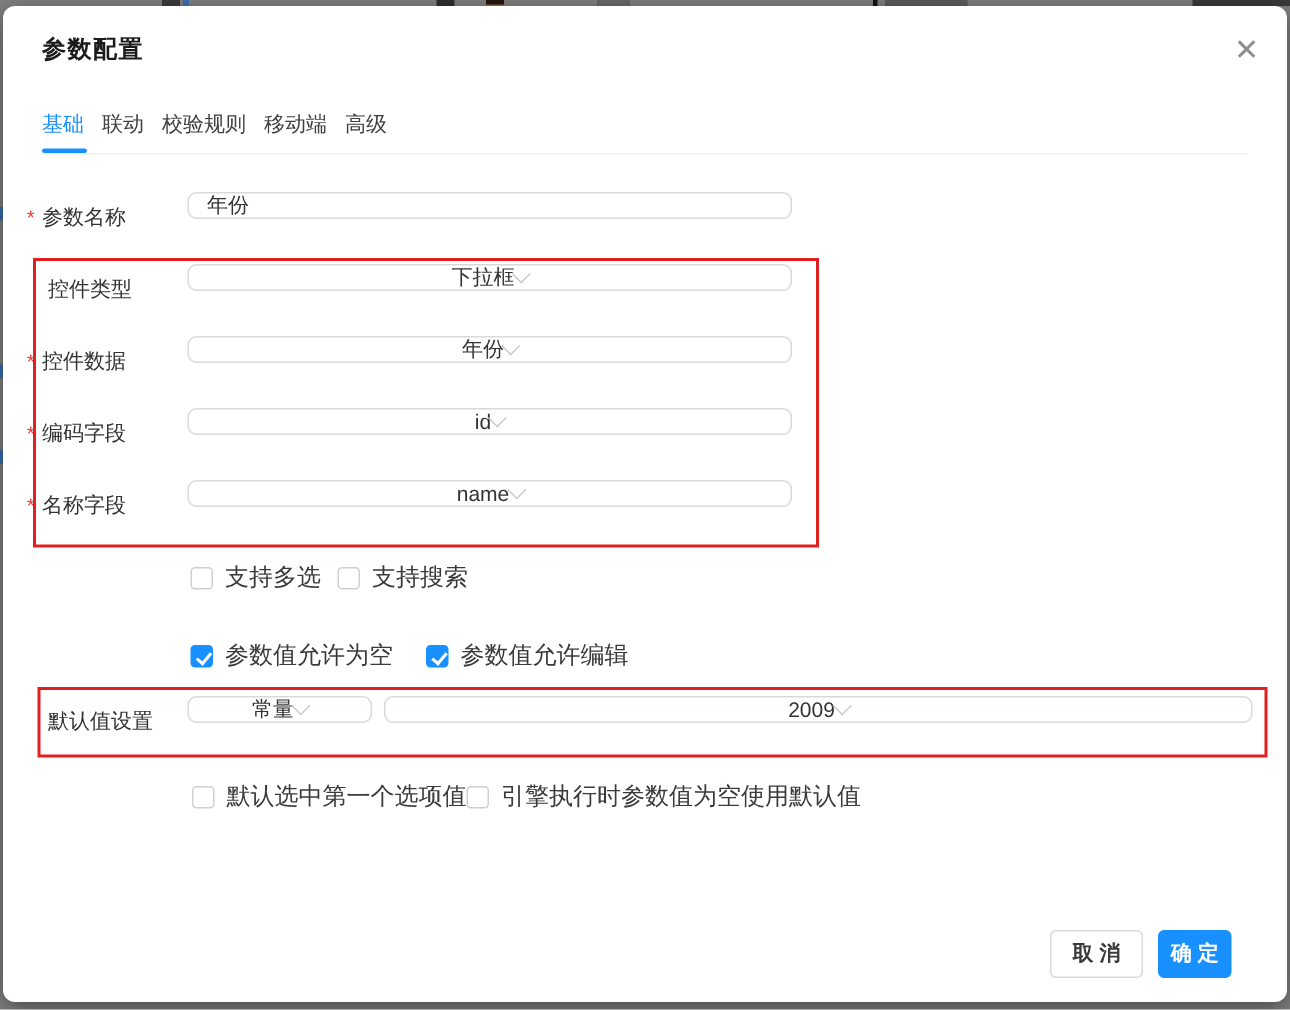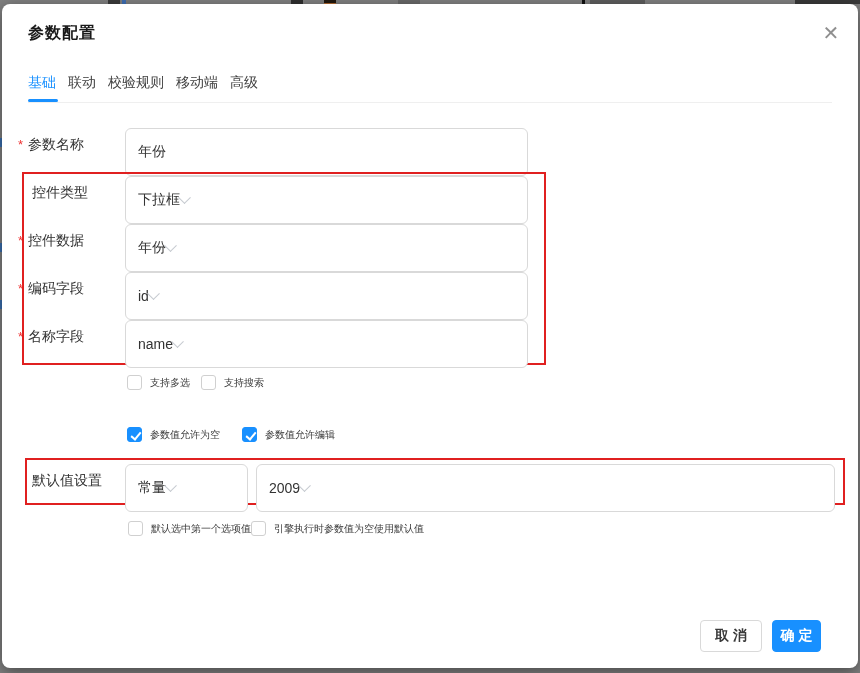--- a/index.html
+++ b/index.html
@@ -41,37 +41,37 @@
   .tab.active{color:var(--accent)}
   .tab-underline{position:absolute;left:26px;top:95px;width:30px;height:3px;border-radius:2px;background:var(--accent)}
   .tabs-divider{position:absolute;left:26px;top:98px;width:804px;height:1px;background:#efefef}
 
   
   .form-row{position:absolute;left:0;height:32px;width:856px}
   .row-label{position:absolute;left:26px;top:0;height:32px;line-height:32px;font-size:14px;color:var(--text);white-space:nowrap}
   .row-label.underlined{text-underline-offset:4px}
   .req{position:absolute;left:16px;top:1px;height:32px;line-height:32px;font-size:13px;color:#e33}
   .control{
-    position:absolute;top:0;height:48px;background:#fff;
+    position:absolute;top:0;height:18px;background:#fff;
     border:1px solid var(--border);border-radius:6px;
-    display:flex;align-items:center;justify-content:flex-start;
+    display:flex;align-items:center;justify-content:center;
     padding:0 12px;font-size:14px;color:var(--text);cursor:pointer;
   }
   .control.text-input{cursor:text}
   input.native{
     border:none;outline:none;width:100%;height:100%;font-size:14px;color:var(--text);
     font-family:"Liberation Sans","DejaVu Sans",sans-serif;background:transparent;
   }
   .chev{
     width:9px;height:9px;flex:0 0 auto;
     border-right:1.6px solid #c6cad0;border-bottom:1.6px solid #c6cad0;
     transform:rotate(45deg) translate(-2px,-2px);
   }
   
-  .cb-row{position:absolute;display:flex;align-items:center;font-size:10px}
+  .cb-row{position:absolute;display:flex;align-items:center;font-size:16px}
   .cb-group{display:flex;align-items:center;cursor:pointer}
   .cb{
     width:15px;height:15px;border:1px solid #d0d0d0;border-radius:3px;
     background:#fff;position:relative;flex:0 0 auto;
   }
   .cb.checked{background:var(--accent);border-color:var(--accent)}
   .cb.checked::after{
     content:"";position:absolute;left:4.5px;top:1.5px;width:4px;height:8px;
     border:solid #fff;border-width:0 2px 2px 0;transform:rotate(40deg);
   }

